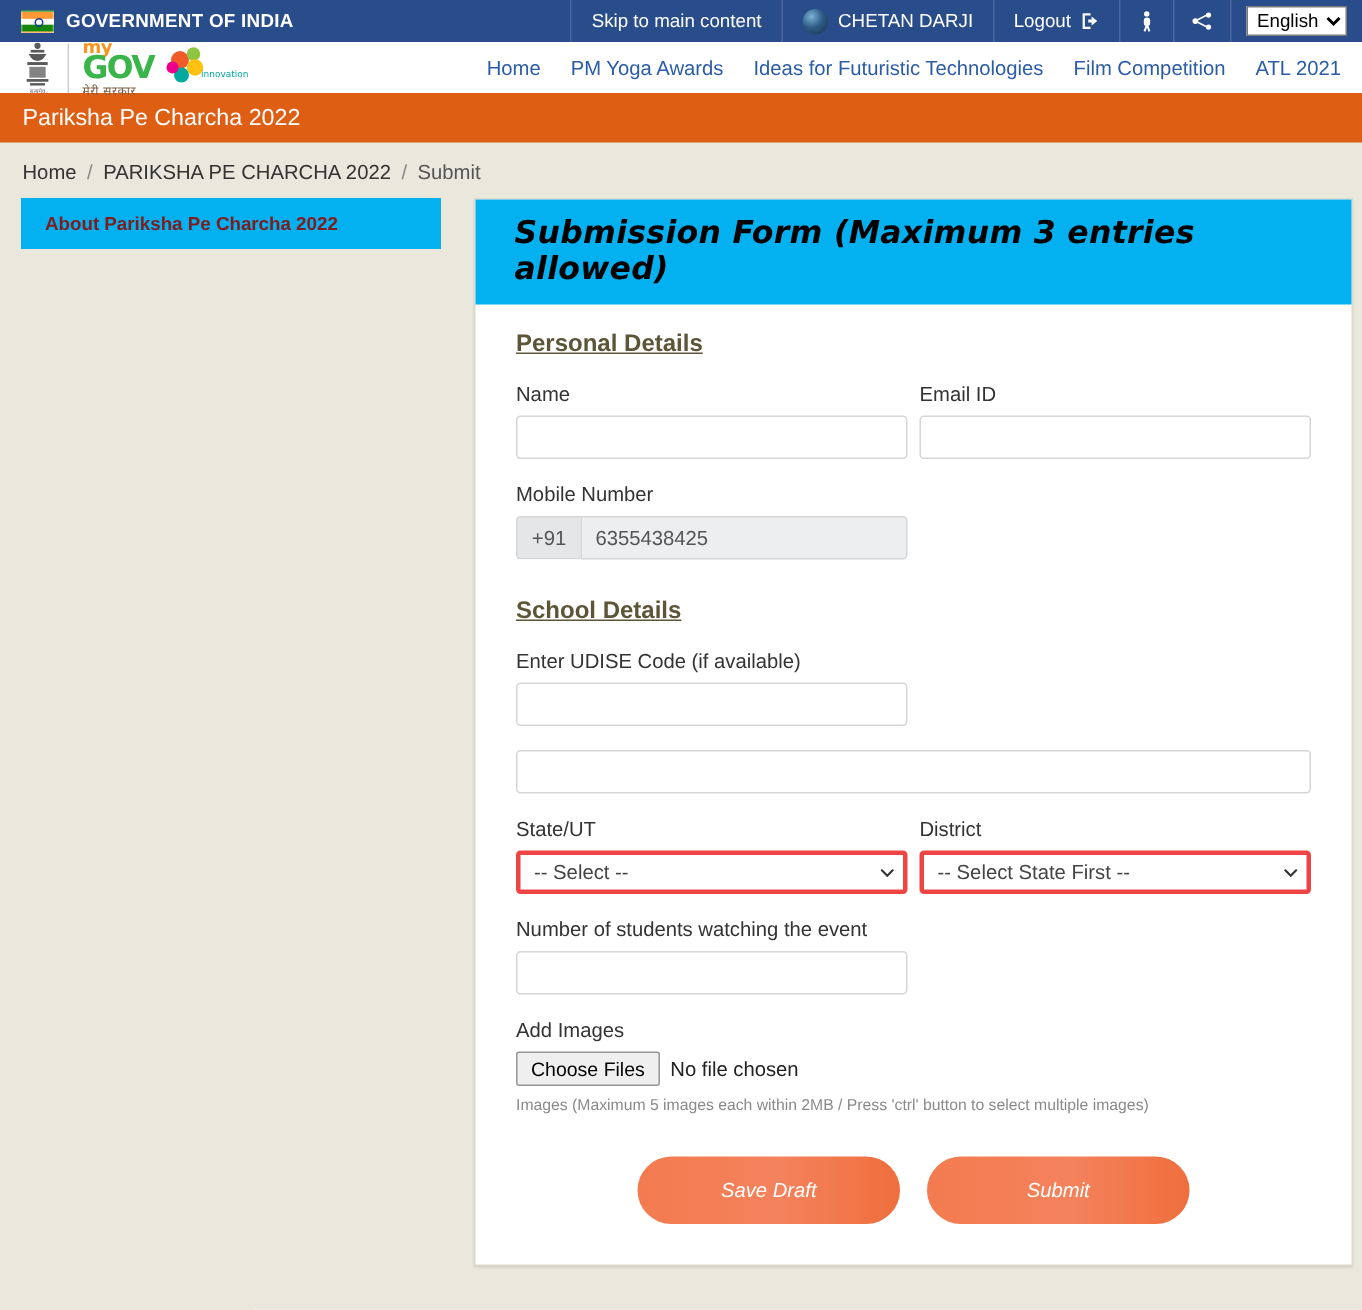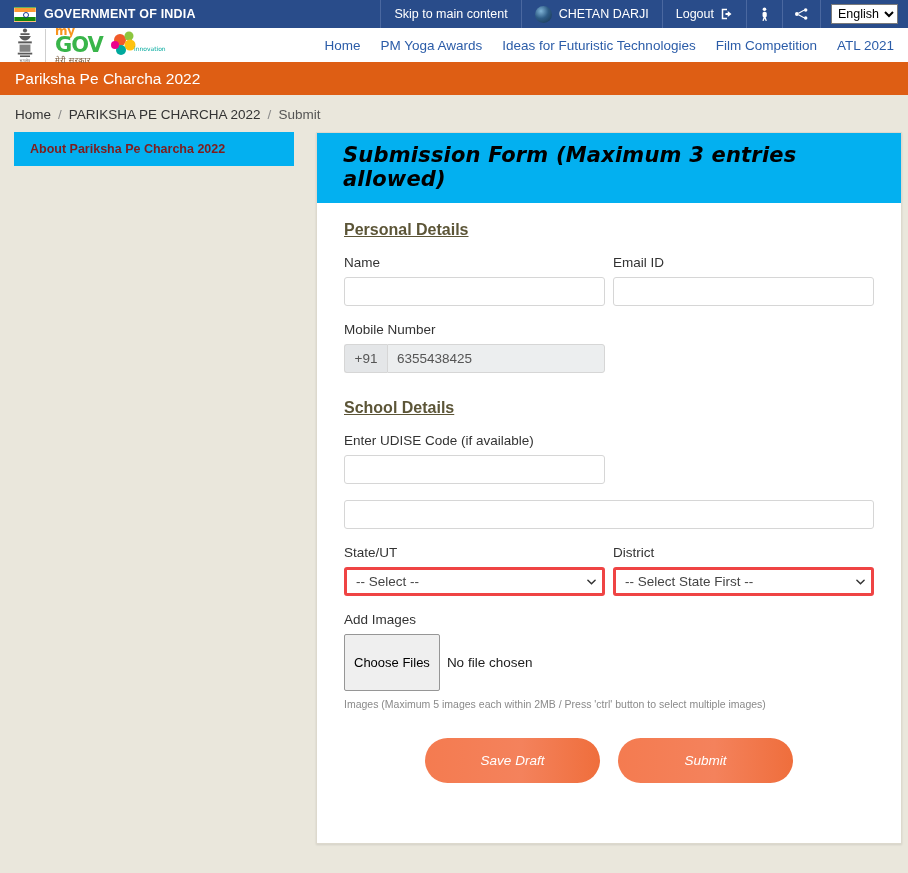--- a/index.html
+++ b/index.html
@@ -255,21 +255,21 @@
     padding: 0 9px;
     font-size: 13.5px;
     color: #555555;
   }
 
   
   .file-row { display: flex; align-items: center; gap: 7px; margin-top: 1px; }
   .choose-btn {
     font-family: "Liberation Sans", sans-serif;
     font-size: 13px;
-    padding: 20px 9px;
+    padding: 3px 9px;
     border: 1px solid #969696;
     background: #efefef;
     border-radius: 2px;
     color: #000000;
     cursor: pointer;
   }
   .no-file { font-size: 13.5px; color: #222222; }
   .help-text {
     margin-top: 7px;
     font-size: 10.5px;
@@ -456,20 +456,24 @@
             <select class="sel">
               <option>-- Select State First --</option>
             </select>
             <svg class="sel-arrow" viewBox="0 0 10 6">
               <path d="M1 1 L5 5 L9 1" stroke="#333" stroke-width="1.6" fill="none" stroke-linecap="round"></path>
             </svg>
           </div>
         </div>
       </div>
 
+      <div class="fld">
+        <label>Number of students watching the event</label>
+        <input class="inp" style="width: 261px;" type="text" value="">
+      </div>
 
       <div class="fld">
         <label>Add Images</label>
         <div class="file-row">
           <button class="choose-btn">Choose Files</button>
           <span class="no-file">No file chosen</span>
         </div>
         <div class="help-text">Images (Maximum 5 images each within 2MB / Press 'ctrl' button to select multiple images)</div>
       </div>
 

